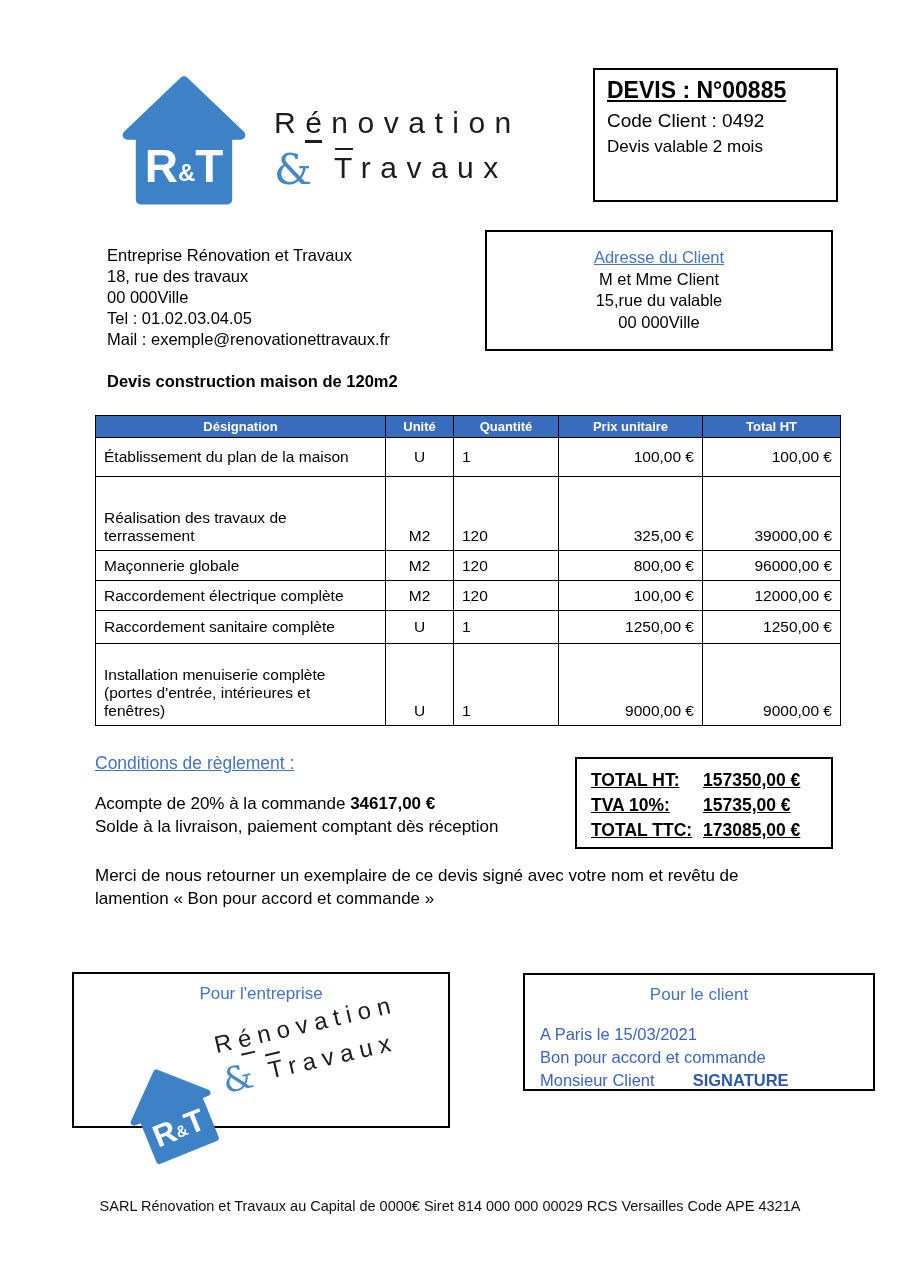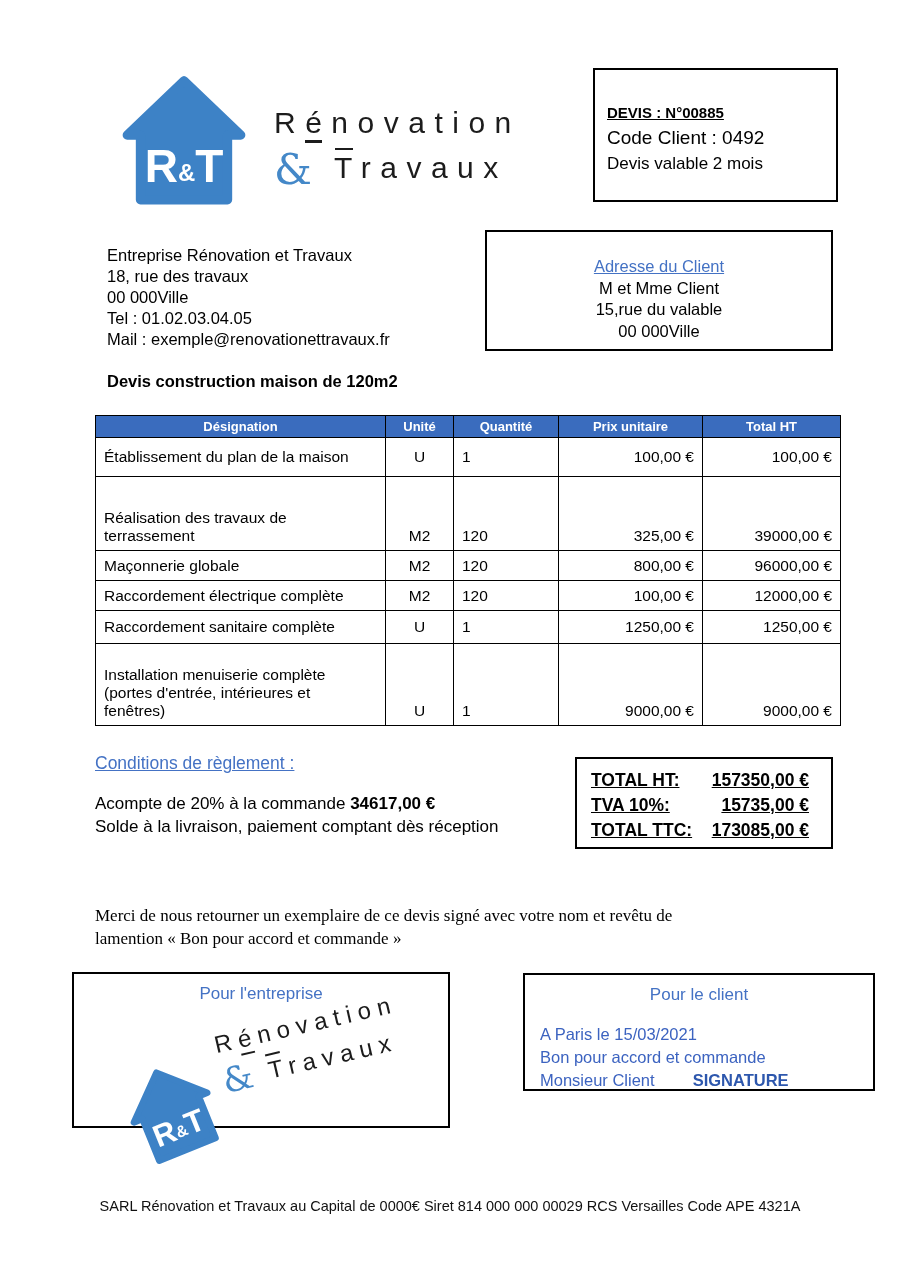--- a/index.html
+++ b/index.html
@@ -21,27 +21,27 @@
   .wm-word2 { position:relative; font-weight:500; margin-left:0.42em; }
   .wm-word2::before { content:""; position:absolute; left:0.02em; top:-0.12em; width:0.60em; height:0.085em; background:#1c1c1c; }
 
   
   .logo-main-house { left:118px; top:74px; width:132px; height:138px; }
   .logo-main-house .monogram { font-size:46px; }
   .wordmark-main { left:274px; top:106px; font-size:30px; letter-spacing:9.5px; }
 
   
   .devis-box { position:absolute; left:593px; top:68px; width:245px; height:134px; border:2px solid #000; padding:7px 12px 0 12px; }
-  .devis-title { font-size:15px; font-weight:bold; text-decoration:underline; margin-bottom:3px;margin-top:27px; }
+  .devis-title { font-size:23px; font-weight:bold; text-decoration:underline; margin-bottom:3px; }
   .devis-line { font-size:19px; line-height:27px; }
   .devis-line.small { font-size:17px; line-height:25px; }
 
   
   .company-info { position:absolute; left:107px; top:245px; font-size:16.5px; line-height:21px; }
-  .client-box { position:absolute; left:485px; top:230px; width:348px; height:121px; border:2px solid #000; text-align:center; padding-top:24px; font-size:16.5px; line-height:21.5px; }
+  .client-box { position:absolute; left:485px; top:230px; width:348px; height:121px; border:2px solid #000; text-align:center; padding-top:15px; font-size:16.5px; line-height:21.5px; }
   .client-title { color:#4472c4; text-decoration:underline; }
 
   
   .doc-title { position:absolute; left:107px; top:372px; font-size:16.5px; font-weight:bold; }
 
   
   table.items { position:absolute; left:95px; top:415px; width:745px; border-collapse:collapse; table-layout:fixed; }
   table.items th, table.items td { border:1px solid #000; }
   table.items th { background:#3a6cbe; color:#fff; font-size:13px; font-weight:bold; height:22px; padding:0; }
   table.items td { font-size:15.5px; vertical-align:middle; }
@@ -59,24 +59,24 @@
 
   
   .cond-title { position:absolute; left:95px; top:753px; font-size:17.5px; color:#4472c4; text-decoration:underline; }
   .cond-lines { position:absolute; left:95px; top:793px; font-size:17px; line-height:22.5px; }
   .cond-lines b { font-weight:bold; }
 
   
   .totals-box { position:absolute; left:575px; top:757px; width:258px; height:92px; border:2px solid #000; padding:9px 22px 0 14px;text-decoration:underline; }
   .tot-row { display:flex; font-weight:bold; font-size:17.5px; line-height:25px; }
   .tot-label { width:112px; }
-  .tot-value { flex:1; text-align:right; }
-
-  
-  .note { position:absolute; left:95px; top:904px; width:730px; font-size:17px; line-height:23px;font-family:Liberation Serif, serif; }
+  .tot-value { flex:1; text-align:left; }
+
+  
+  .note { position:absolute; left:95px; top:864px; width:730px; font-size:17px; line-height:23px; }
 
   
   .sig-box { position:absolute; border:2px solid #000; }
   .sig-left { left:72px; top:972px; width:378px; height:156px; }
   .sig-right { left:523px; top:973px; width:352px; height:118px; }
   .sig-title { margin-top:10px; text-align:center; font-size:17px; color:#4472c4; }
   .sig-client-body { position:absolute; left:15px; top:48px; font-size:16.5px; line-height:23px; color:#3c63c0; }
   .sig-signature { font-weight:bold; color:#2d57ad; margin-left:38px; }
 
   

